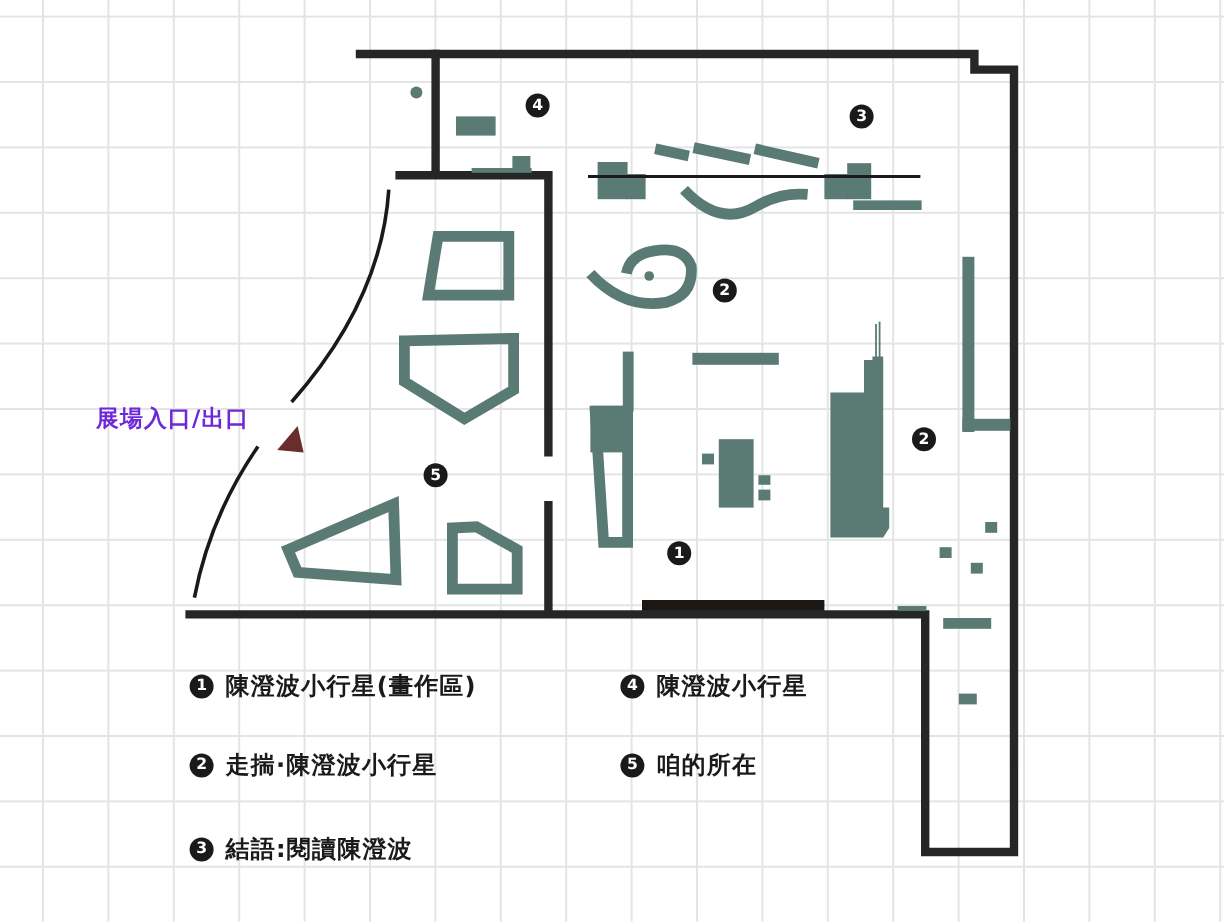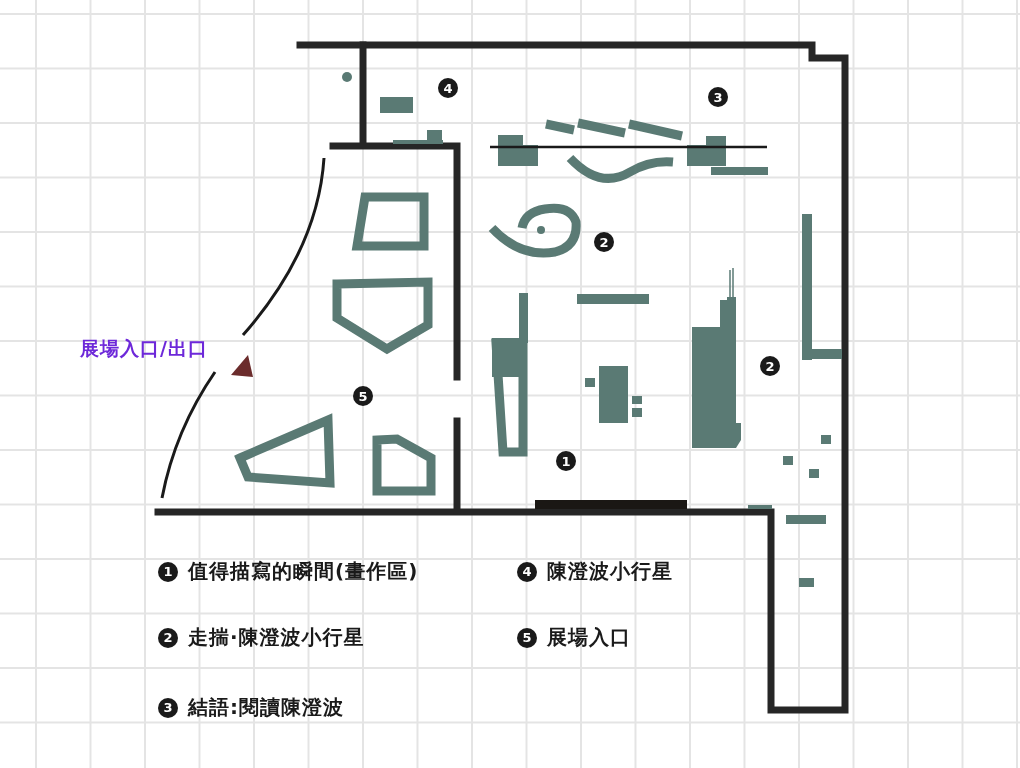--- a/index.html
+++ b/index.html
@@ -105,31 +105,31 @@
 <div class="marker" style="left:556px;top:451px">1</div>
 <div class="marker" style="left:594px;top:232px">2</div>
 <div class="marker" style="left:760px;top:356px">2</div>
 <div class="marker" style="left:708px;top:87px">3</div>
 <div class="marker" style="left:438px;top:78px">4</div>
 <div class="marker" style="left:353px;top:386px">5</div>
 
 <div>
   <div class="legend-item" style="left:158px;top:558px">
     <span class="num">1</span>
-    <span>值得描寫的瞬間(畫作區)</span>
+    <span>陳澄波小行星(畫作區)</span>
   </div>
   <div class="legend-item" style="left:158px;top:624px">
     <span class="num">2</span>
     <span>走揣·陳澄波小行星</span>
   </div>
   <div class="legend-item" style="left:158px;top:694px">
     <span class="num">3</span>
     <span>結語:閱讀陳澄波</span>
   </div>
   <div class="legend-item" style="left:517px;top:558px">
     <span class="num">4</span>
     <span>陳澄波小行星</span>
   </div>
   <div class="legend-item" style="left:517px;top:624px">
     <span class="num">5</span>
-    <span>展場入口</span>
+    <span>咱的所在</span>
   </div>
 </div>
 
 </body></html>

